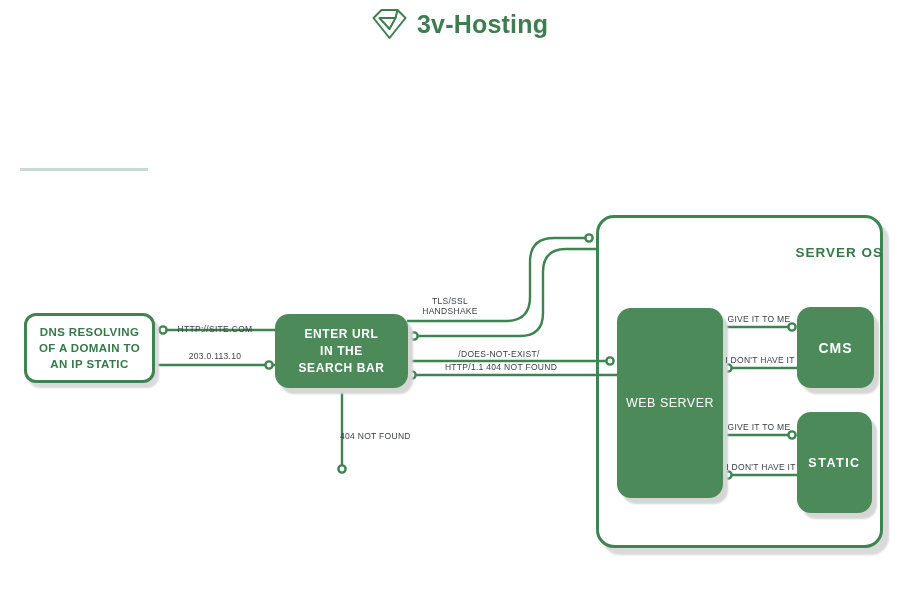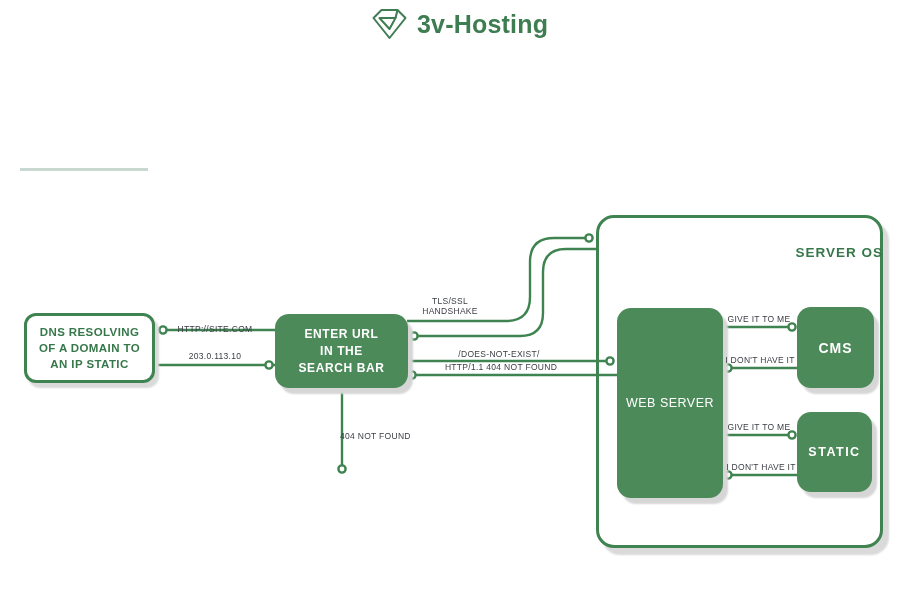--- a/index.html
+++ b/index.html
@@ -35,21 +35,21 @@
   .enter-box{left:275px;top:314px;width:133px;height:74px;border-radius:14px;
     font-size:12px;font-weight:bold;line-height:17px;letter-spacing:.6px;}
   .server-box{left:596px;top:215px;width:287px;height:333px;border-radius:18px;z-index:1;
     justify-content:flex-start;box-shadow:6px 7px 2px #dadada;}
   .server-label{position:absolute;left:596px;top:245px;width:287px;text-align:right;z-index:4;
     color:var(--green-text);font-size:13.5px;font-weight:bold;letter-spacing:1px;}
   .webserver-box{left:617px;top:308px;width:106px;height:190px;border-radius:14px;
     font-size:12.5px;font-weight:normal;letter-spacing:.5px;}
   .cms-box{left:797px;top:307px;width:77px;height:81px;border-radius:14px;
     font-size:14px;font-weight:bold;letter-spacing:1px;}
-  .static-box{left:797px;top:412px;width:75px;height:80px;border-radius:14px;
+  .static-box{left:797px;top:412px;width:75px;height:101px;border-radius:14px;
     font-size:12.5px;font-weight:bold;letter-spacing:1.5px;}
   .error-ball{left:314px;top:474px;width:57px;height:57px;border-radius:50%;background:var(--error-red);
     color:#fff;font-size:13.5px;font-weight:bold;letter-spacing:1px;box-shadow:3px 4px 2px #dedede;}
 
   
   .wires{position:absolute;left:0;top:0;z-index:2;}
   .wires path{fill:none;stroke:var(--green-line);stroke-width:2.4;}
   .wires circle{fill:#fff;stroke:var(--green-line);stroke-width:2.4;}
 
   

